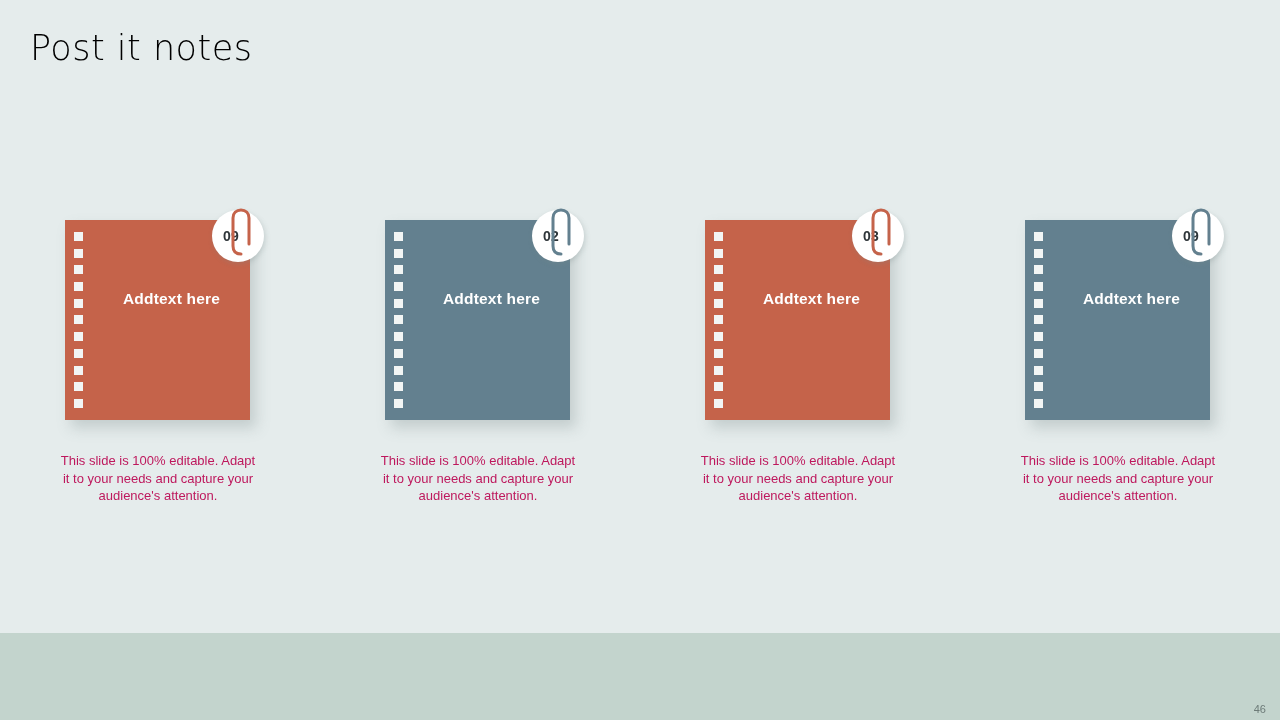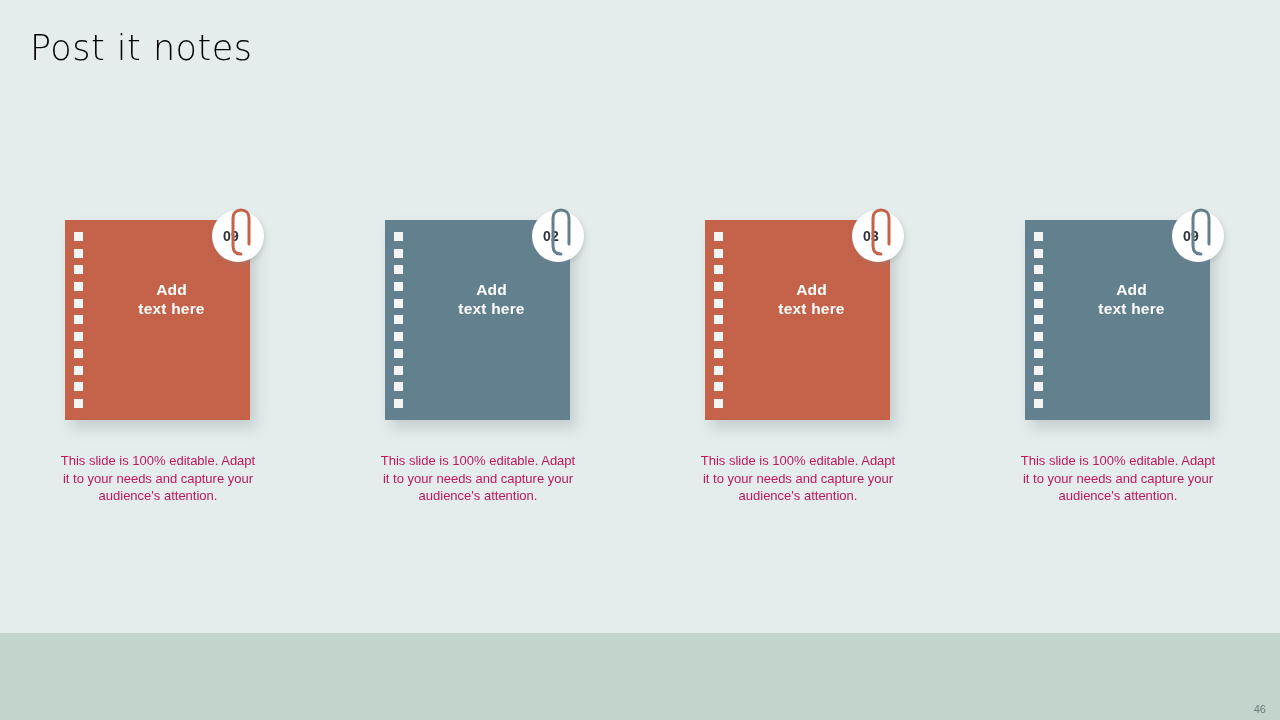--- a/index.html
+++ b/index.html
@@ -72,21 +72,20 @@
     height:9px;
     background:#f2f5f4;
   }
 
   .note-text {
     position:absolute;
     left:28px; top:0;
     width:157px;
     height:158px;
     display:flex;
-    flex-direction:column;
     align-items:center;
     justify-content:center;
     color:#ffffff;
     font-size:15.5px;
     font-weight:bold;
     line-height:1.25;
     text-align:center;
     letter-spacing:0.2px;
   }
 

